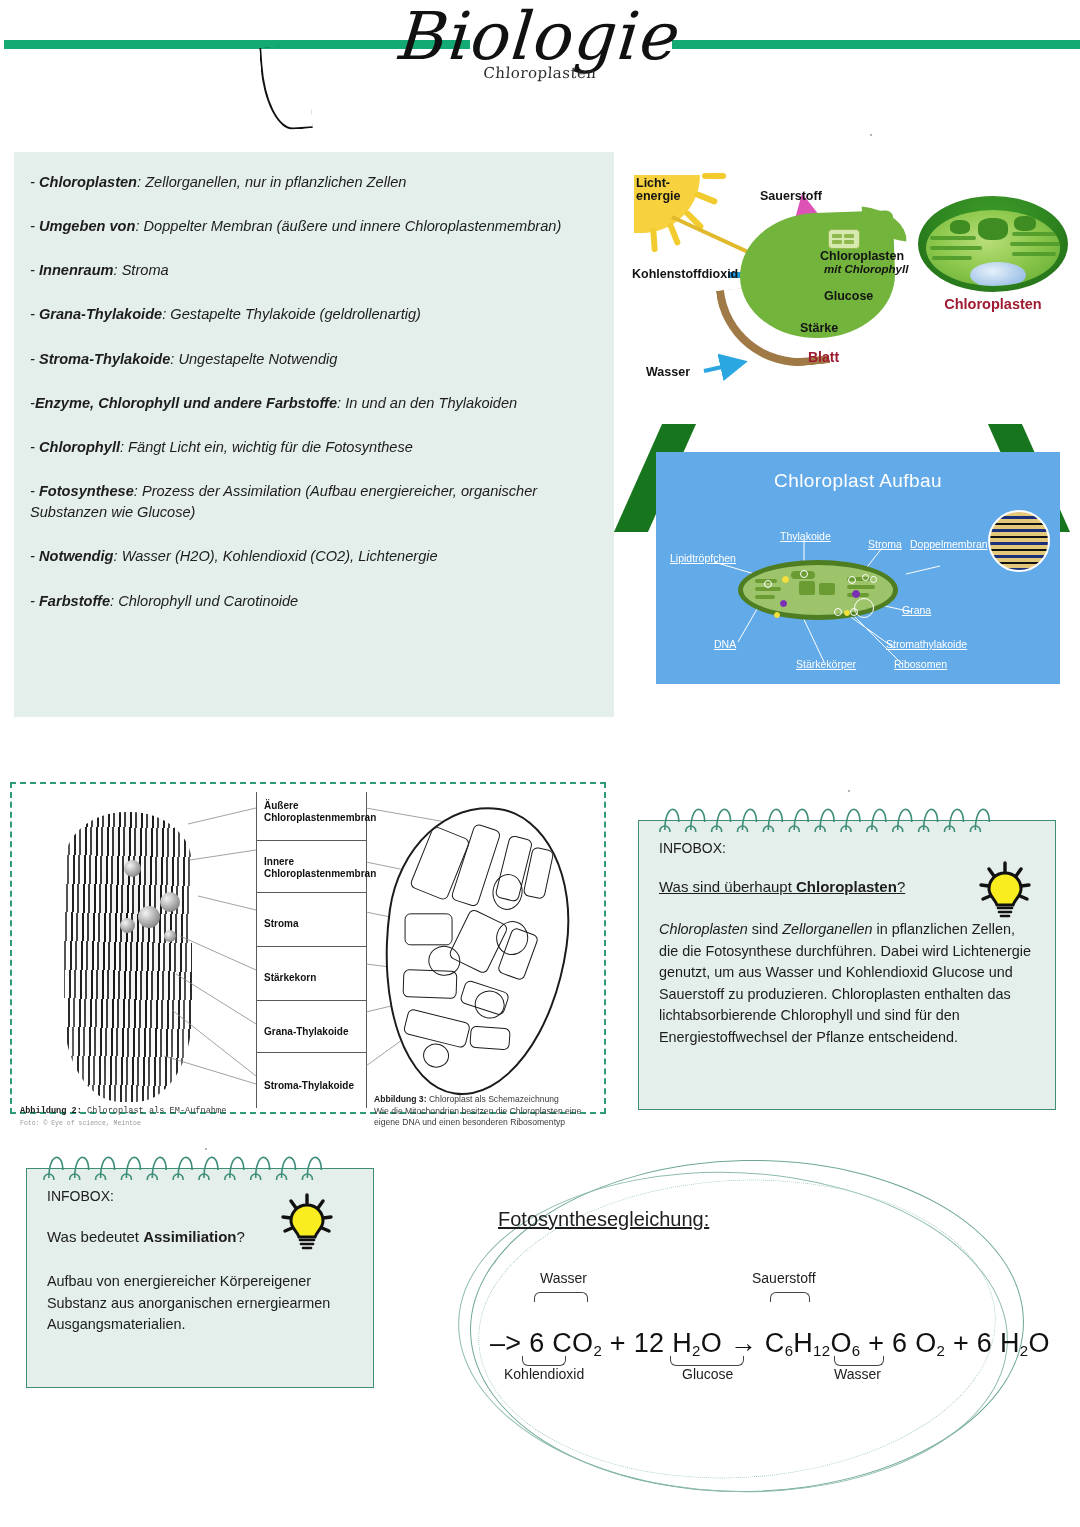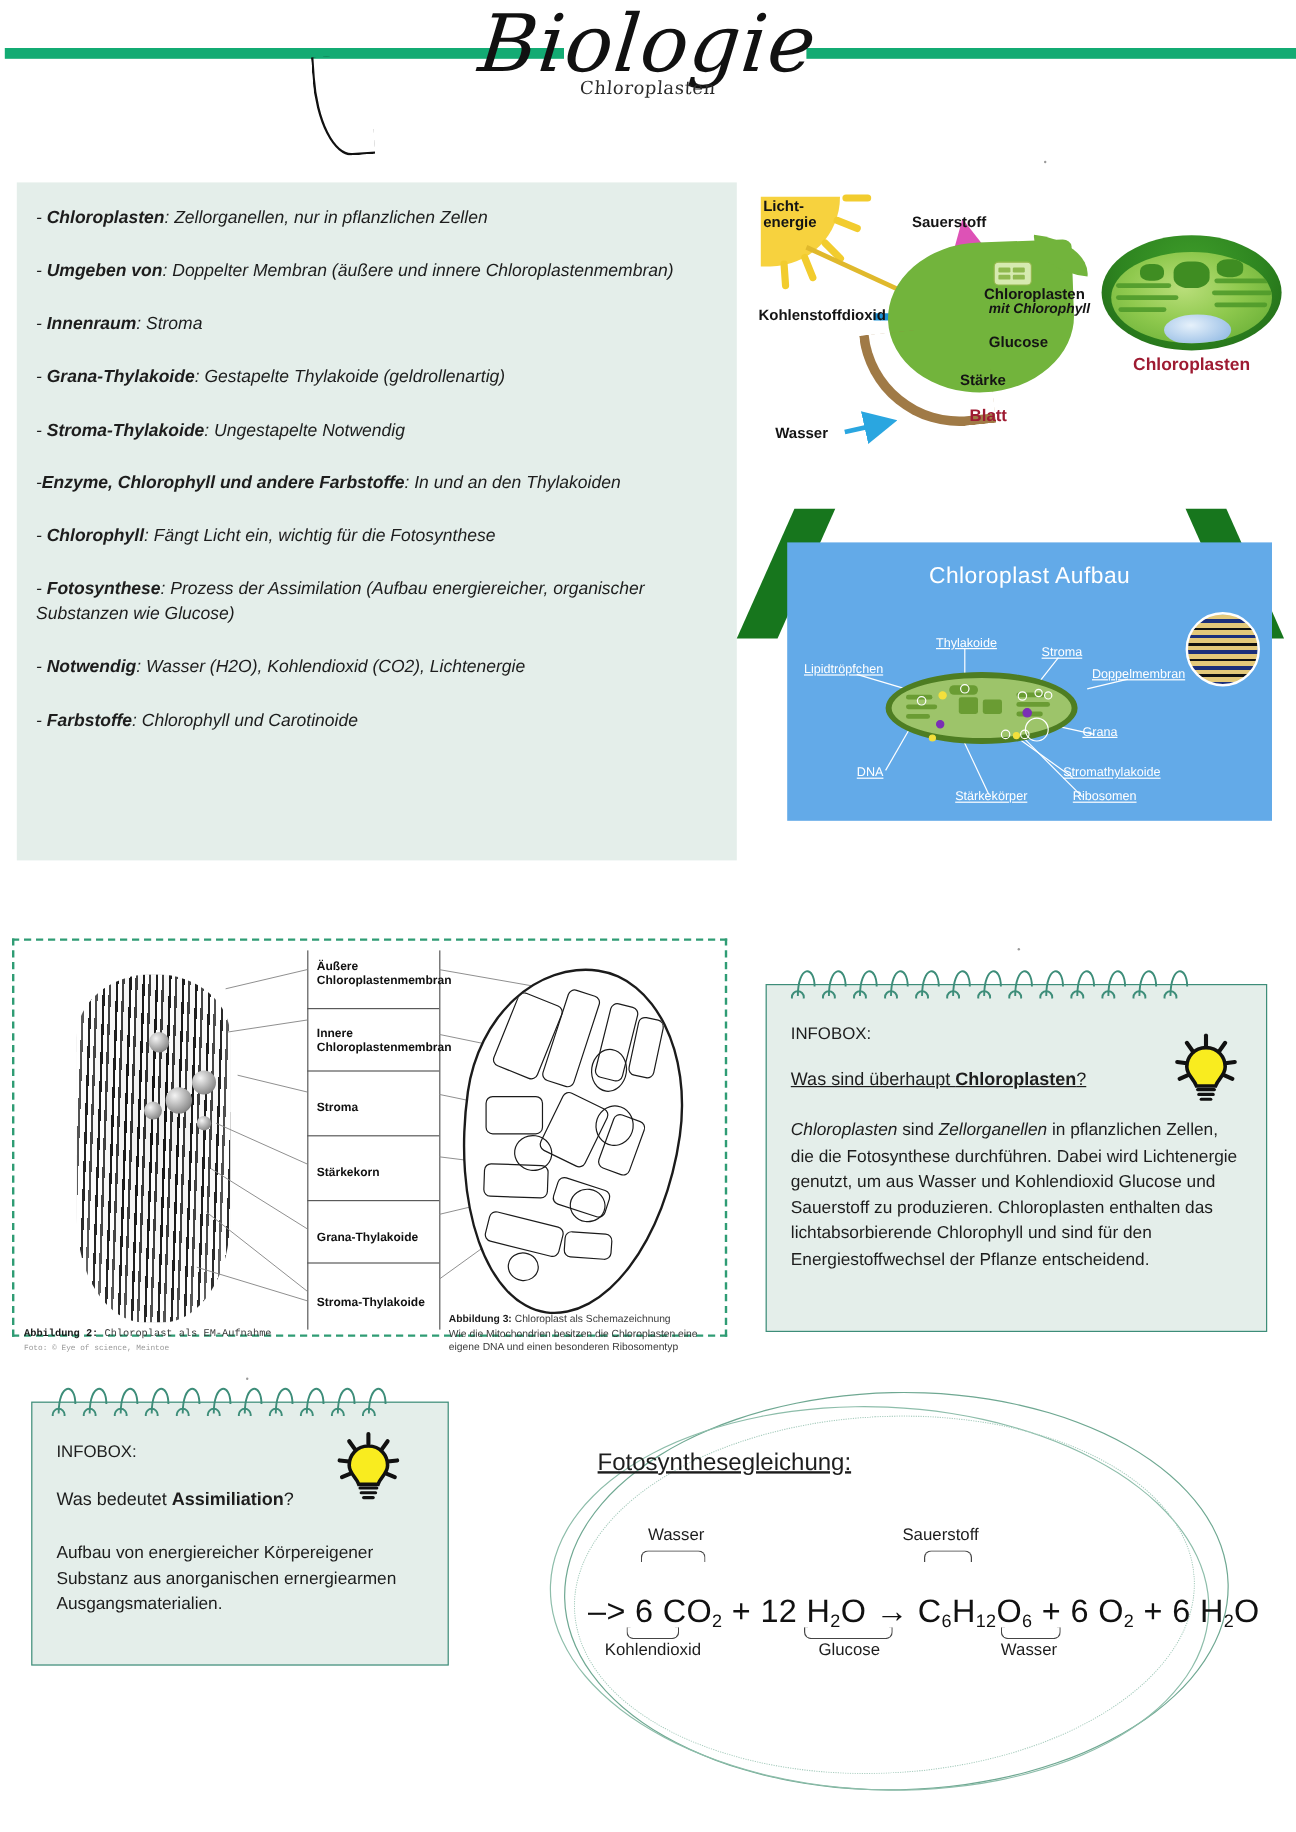--- a/index.html
+++ b/index.html
@@ -80,21 +80,21 @@
     color: #1d1d1d;
     margin: 0 0 23px 0;
     font-style: italic;
   }
   .bullet:last-child { margin-bottom: 0; }
   .bullet b { font-weight: bold; }
 
   
   .leaf-fig {
     position: absolute;
-    left: 632px; top: 154px;
+    left: 632px; top: 165px;
     width: 448px; height: 240px;
   }
   .sun {
     position: absolute; left: 2px; top: 10px;
     width: 66px; height: 58px;
     background: #f7d23e;
     border-radius: 0 0 66px 0;
   }
   .sun-label {
     position: absolute; left: 4px; top: 12px;
@@ -377,21 +377,21 @@
     color: #1d1d1d;
     text-decoration: underline;
   }
   .ib-q b { font-weight: bold; }
   .ib-body {
     font-size: 14.4px;
     line-height: 1.5;
     color: #1d1d1d;
   }
   .ib-body i { font-style: italic; }
-  .ib-pad { padding: 32px 22px 14px 20px; }
+  .ib-pad { padding: 19px 22px 14px 20px; }
   .bulb {
     position: absolute;
     width: 56px; height: 58px;
   }
   .bulb.right-pos { right: 22px; top: 40px; }
   .bulb.left-pos  { right: 38px; top: 24px; }
 
   
   .eq-wrap {
     position: absolute;
@@ -592,21 +592,21 @@
   <div class="dot" style="left:206px; top:122px; width:7px; height:7px;"></div>
   <div class="dot" style="left:214px; top:124px; width:7px; height:7px;"></div>
   <div class="dot filled-p" style="left:196px; top:138px; width:8px; height:8px;"></div>
   <div class="dot" style="left:198px; top:146px; width:20px; height:20px;"></div>
   <div class="dot" style="left:178px; top:156px;"></div>
   <div class="dot filled-y" style="left:188px; top:158px; width:6px; height:6px;"></div>
   <div class="dot" style="left:194px; top:156px;"></div>
 
   <div class="a-lbl" style="left:124px; top:78px;">Thylakoide</div>
   <div class="a-lbl" style="left:212px; top:86px;">Stroma</div>
-  <div class="a-lbl" style="left:254px; top:104px;">Doppelmembran</div>
+  <div class="a-lbl" style="left:254px; top:86px;">Doppelmembran</div>
   <div class="a-lbl" style="left:14px;  top:100px;">Lipidtröpfchen</div>
   <div class="a-lbl" style="left:246px; top:152px;">Grana</div>
   <div class="a-lbl" style="left:58px;  top:186px;text-align:center;">DNA</div>
   <div class="a-lbl" style="left:230px; top:186px;">Stromathylakoide</div>
   <div class="a-lbl" style="left:140px; top:206px;">Stärkekörper</div>
   <div class="a-lbl" style="left:238px; top:206px;">Ribosomen</div>
 
   <div class="membrane-zoom"></div>
 </div>
 

